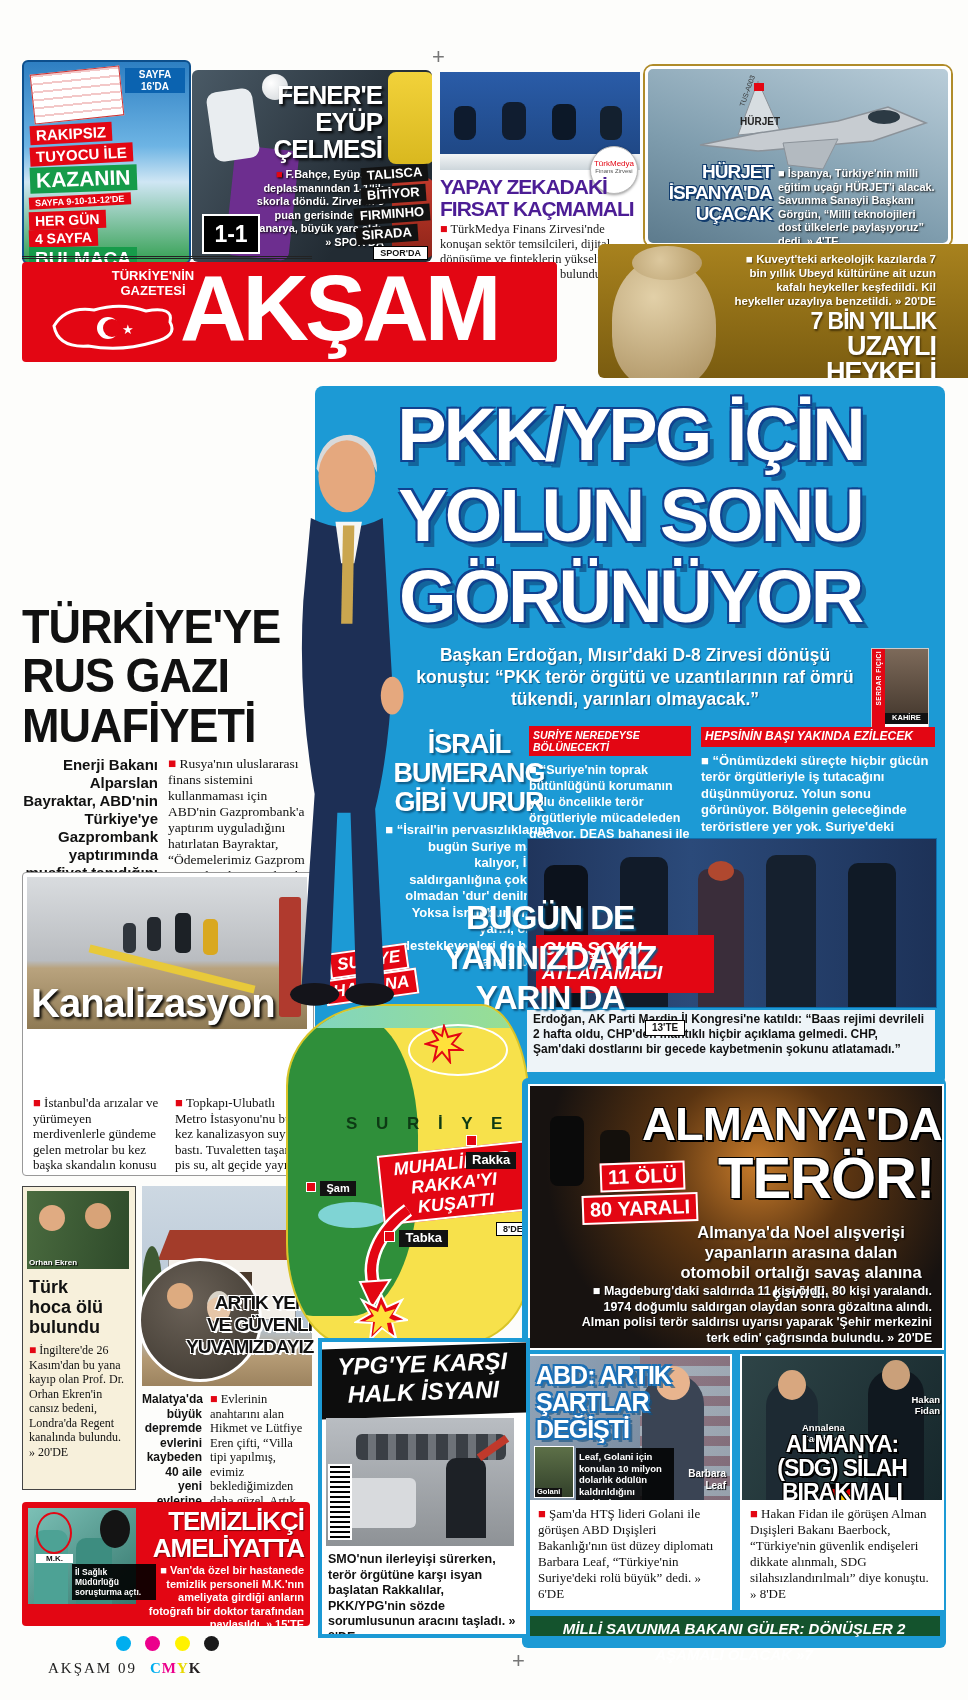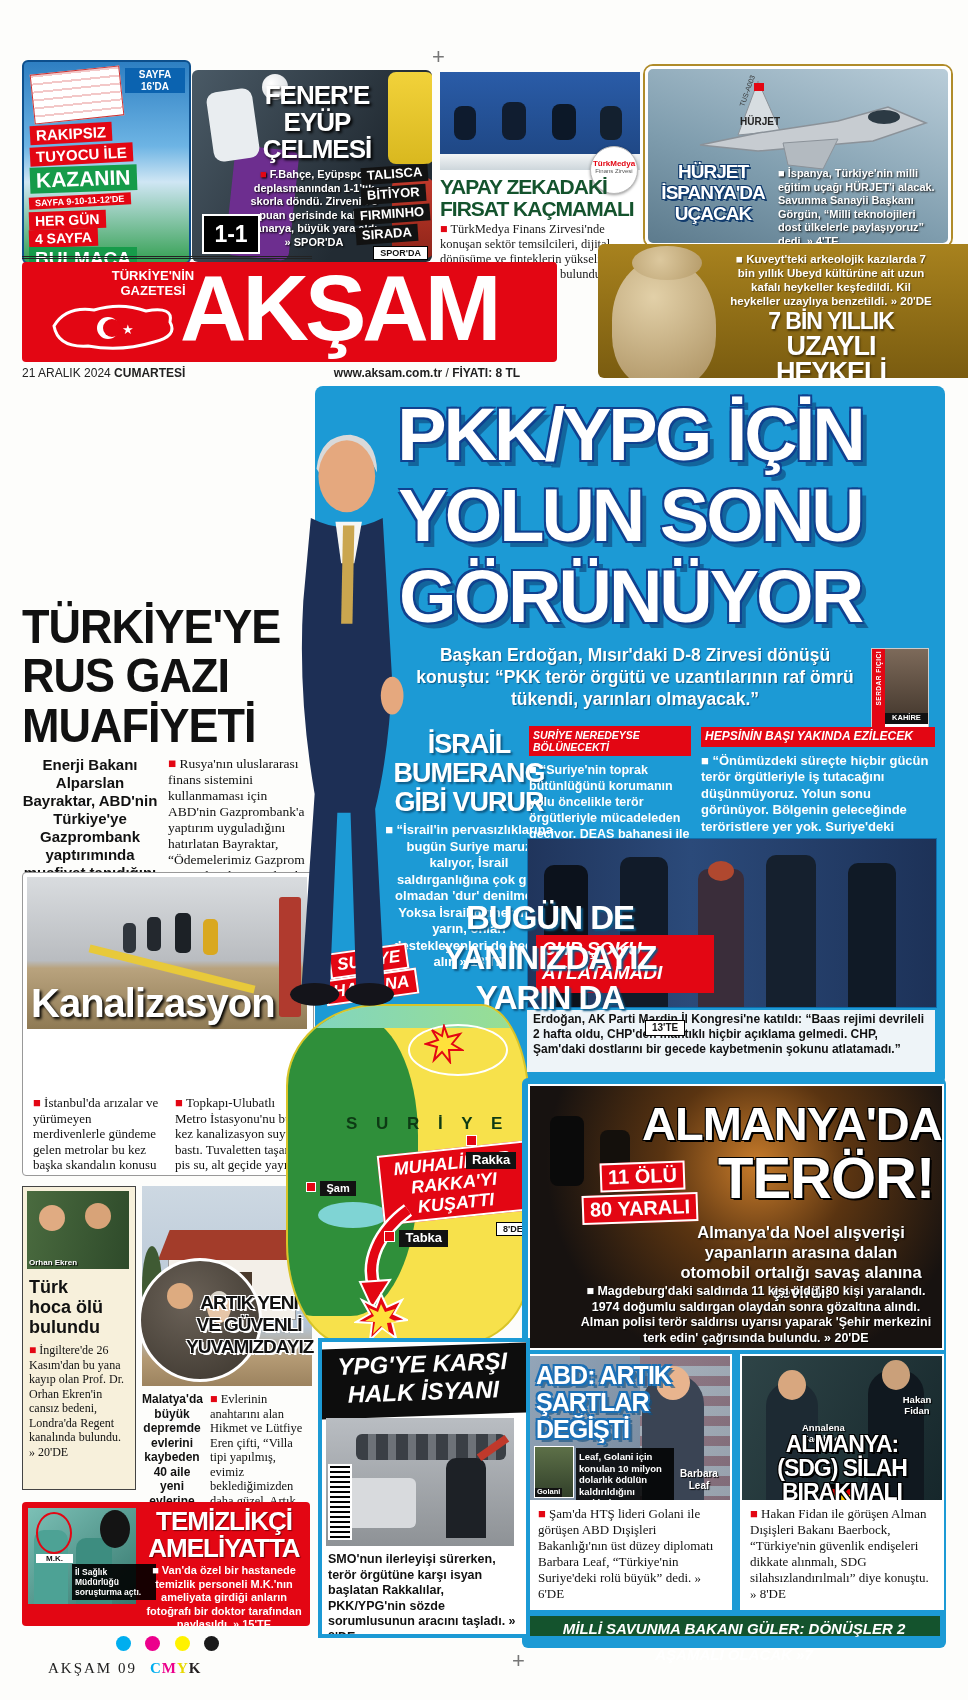--- a/index.html
+++ b/index.html
@@ -1,20 +1,20 @@
 <!DOCTYPE html>
 <html><head>
 <meta charset="utf-8">
 <style>
   html,body{margin:0;padding:0;background:#e8e8e4}
   #page{position:relative;width:968px;height:1700px;background:#fdfdfb;margin:0 auto;
         font-family:"Liberation Sans",sans-serif;overflow:hidden}
   .abs{position:absolute}
   .serif{font-family:"Liberation Serif",serif}
-  .b{font-weight:bold}.i{font-style:italic}.w{color:#fff}.ctr{text-align:center}.rt{text-align:center}
+  .b{font-weight:bold}.i{font-style:italic}.w{color:#fff}.ctr{text-align:center}.rt{text-align:right}
   .chip{display:inline-block;padding:1px 6px;font-weight:bold;font-family:"Liberation Sans",sans-serif;line-height:1.15}
   .c-red{background:#e30613;color:#fff}
   .c-grn{background:#169b4a;color:#fff}
   .c-blu{background:#0b63b0;color:#fff}
   .c-blk{background:#121212;color:#fff}
   .c-wht{background:#fff;color:#111}
   .hl-sh{text-shadow:-2px -2px 0 #10418f,2px -2px 0 #10418f,-2px 2px 0 #10418f,2px 2px 0 #10418f,6px 6px 0 rgba(9,38,86,.45)}
   .hl-bk{text-shadow:-1px -1px 0 #000,1px -1px 0 #000,-1px 1px 0 #000,2px 2px 0 #000}
   .hl-bl{text-shadow:-2px -2px 0 #1b6fb5,2px -2px 0 #1b6fb5,-2px 2px 0 #1b6fb5,2px 2px 0 #1b6fb5,4px 4px 0 rgba(18,80,127,.6)}
   .hl-wt{text-shadow:-1px -1px 0 #fff,1px -1px 0 #fff,-1px 1px 0 #fff,2px 2px 0 #fff}
@@ -65,24 +65,24 @@
 
   <div class="abs" style="left:440px;top:72px;width:200px;height:196px;background:#fff">
     <div class="abs ph" style="left:0;top:0;width:200px;height:98px;background:linear-gradient(#2a5ca8,#1d447f)">
       <div class="abs" style="left:14px;top:34px;width:22px;height:34px;background:#0e1b2e;border-radius:8px"></div>
       <div class="abs" style="left:62px;top:30px;width:24px;height:38px;background:#101d30;border-radius:8px"></div>
       <div class="abs" style="left:112px;top:32px;width:24px;height:36px;background:#0c1828;border-radius:8px"></div>
       <div class="abs" style="left:160px;top:34px;width:22px;height:34px;background:#13202f;border-radius:8px"></div>
       <div class="abs" style="left:0;bottom:0;width:200px;height:16px;background:linear-gradient(#f3f5f6,#cdd6db)"></div>
     </div>
     <div class="abs ctr" style="left:150px;top:74px;width:46px;height:46px;border-radius:50%;background:#fff;border:1px solid #bbb;box-shadow:0 1px 3px rgba(0,0,0,.4)">
-      <div style="font-size:8px;font-weight:bold;color:#e30613;margin-top:12px">TürkMedya</div>
+      <div style="font-size:8px;font-weight:normal;color:#e30613;margin-top:12px">TürkMedya</div>
       <div style="font-size:6px;color:#555">Finans Zirvesi</div>
     </div>
-    <div class="b tight" style="position:absolute;left:0;top:104px;color:#14532d;font-size:21px;line-height:22px">
+    <div class="b tight" style="position:absolute;left:0;top:104px;color:#4c1d95;font-size:21px;line-height:22px">
       <div>YAPAY ZEKADAKİ</div>
       <div>FIRSAT KAÇMAMALI</div>
     </div>
     <div class="abs serif blt" style="left:0;top:150px;width:198px;font-size:12.5px;line-height:15px;color:#1a1a1a">TürkMedya Finans Zirvesi'nde konuşan sektör temsilcileri, dijital dönüşüme ve finteklerin yükselişine dikkat çekerek, uyarıda bulundu. » 5'TE</div>
   </div>
 
   <div class="abs ph" style="left:645px;top:66px;width:300px;height:174px;border:3px solid #fff;border-radius:8px;background:linear-gradient(200deg,#b9cdd9,#7f9dae 60%,#5d7b8d);box-shadow:0 0 0 2px #b08c2a">
     <svg class="abs" style="left:40px;top:4px" width="250" height="110" viewBox="0 0 250 110">
       <polygon points="50,62 70,8 92,58" fill="#d7dde1" stroke="#8b9299" stroke-width="1"></polygon>
       <rect x="66" y="10" width="10" height="8" fill="#e30613"></rect>
@@ -117,28 +117,20 @@
       <div>TÜRKİYE'NİN</div>
       <div>GAZETESİ</div>
     </div>
     <svg class="abs" style="left:24px;top:34px" width="150" height="62" viewBox="0 0 150 62">
       <path d="M8,30 Q20,10 48,14 Q75,6 100,15 Q128,10 124,26 Q132,40 108,46 Q75,56 42,50 Q12,52 8,30 Z" fill="none" stroke="#fff" stroke-width="3"></path>
       <circle cx="62" cy="32" r="11" fill="#fff"></circle>
         <circle cx="66" cy="32" r="9" fill="#e30613"></circle>
       <text x="76" y="38" font-size="13" fill="#fff">★</text>
     </svg>
     <div class="abs b w tight" style="left:158px;top:-6px;font-size:92px;letter-spacing:-4px">AKŞAM</div>
-  </div>
-  <div class="abs" style="left:22px;top:366px;width:535px;font-size:12px;color:#222">
-    <span>21 ARALIK 2024</span>
-    <span class="b">CUMARTESİ</span>
-    <span class="abs rt" style="right:0;top:0;width:260px">
-      <span class="b">www.aksam.com.tr</span> /
-      <span class="b">FİYATI: 8 TL</span>
-    </span>
   </div>
 
   <div class="abs b tight" style="left:22px;top:602px;width:292px;color:#111;font-size:45px;line-height:47px;transform:scaleY(1.05);transform-origin:top left">
     <div>TÜRKİYE'YE</div>
     <div>RUS GAZI</div>
     <div>MUAFİYETİ</div>
   </div>
   <div class="abs b rt" style="left:22px;top:756px;width:136px;font-size:15px;line-height:18px;color:#111">Enerji Bakanı Alparslan Bayraktar, ABD'nin Türkiye'ye Gazprombank yaptırımında muafiyet tanıdığını açıkladı.</div>
   <div class="abs serif blt" style="left:168px;top:756px;width:146px;font-size:13.5px;line-height:16px;color:#111">Rusya'nın uluslararası finans sistemini kullanmaması için ABD'nin Gazprombank'a yaptırım uyguladığını hatırlatan Bayraktar, “Ödemelerimiz Gazprom üzerinden devam edecek” dedi. » 4'TE</div>
 

